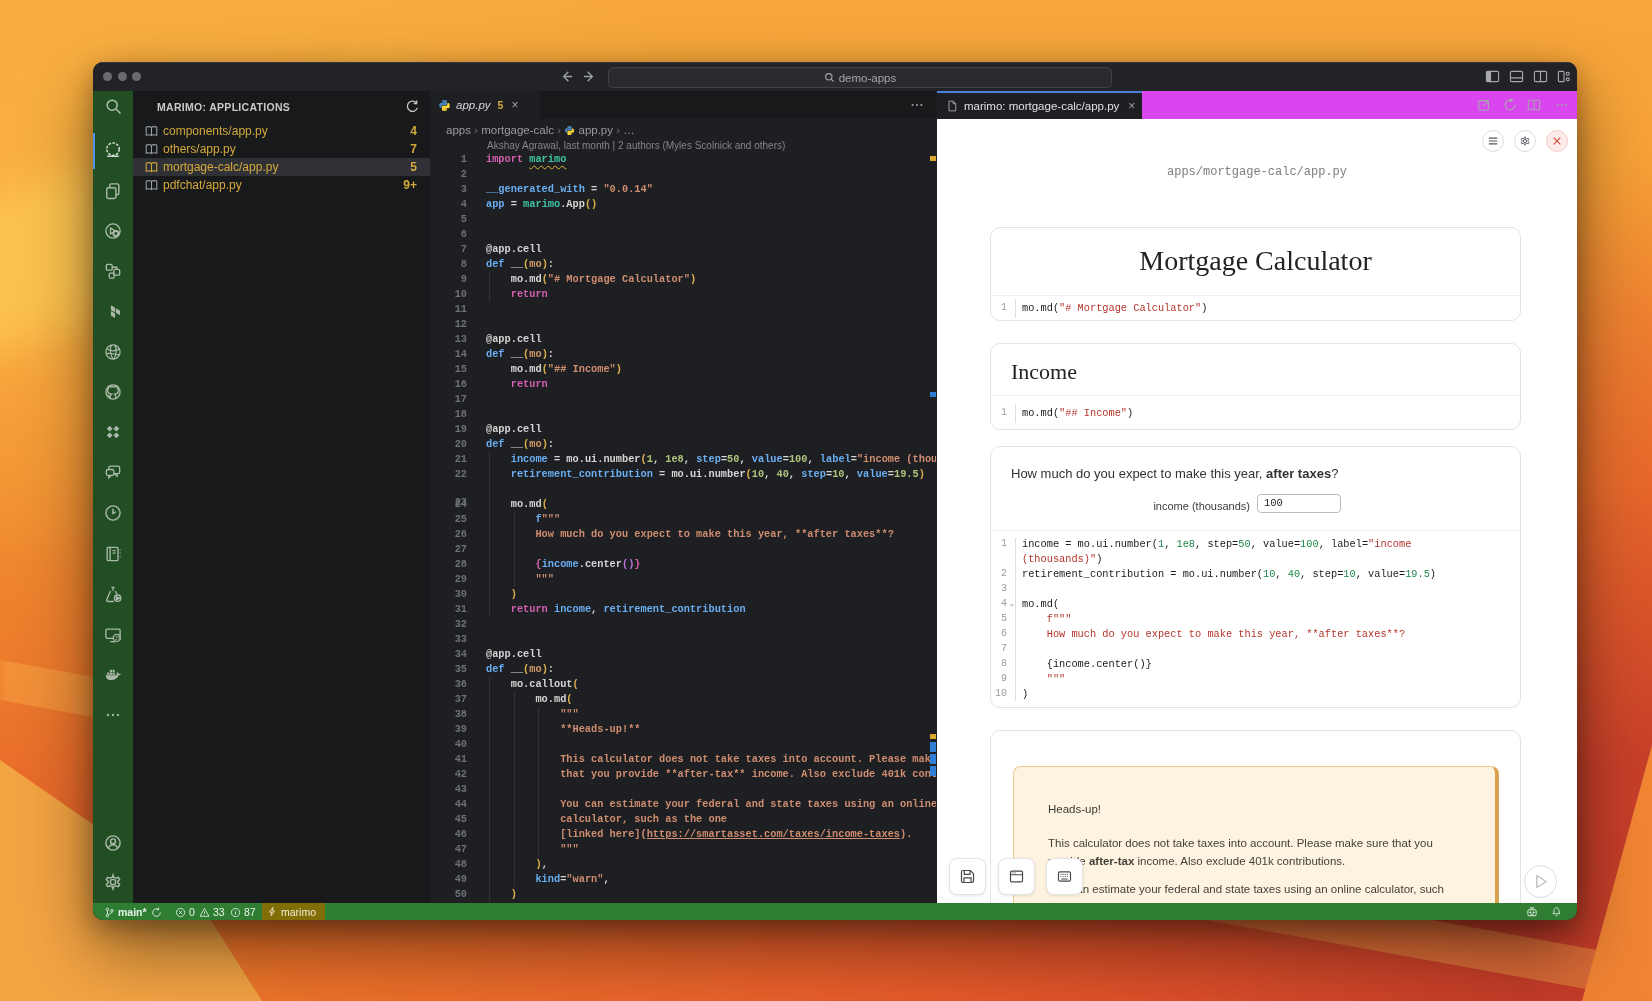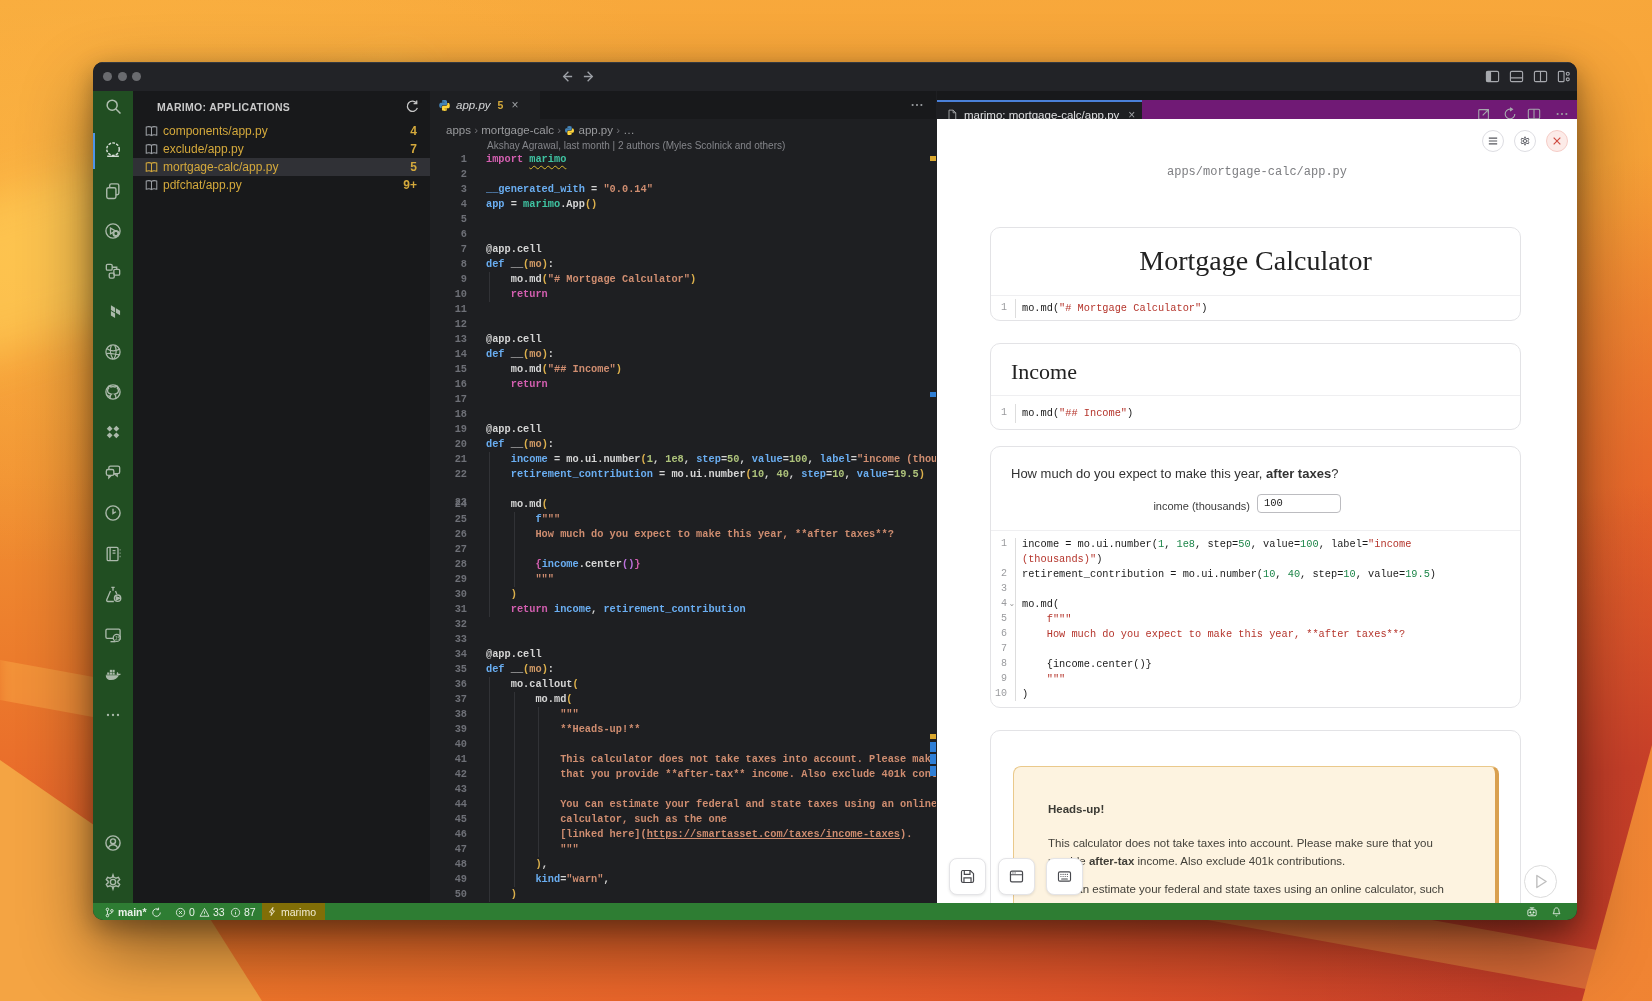--- a/index.html
+++ b/index.html
@@ -68,20 +68,24 @@
       <div class="tl" style="left:24.5px"></div>
       <div class="tl" style="left:39px"></div>
  <svg class="abs" style="left:466px;top:7px" width="15" height="15" viewBox="0 0 16 16" fill="none" stroke="#9da0a6" stroke-width="1.4">
         <path d="M10 3 L5 8 L10 13"></path>
         <path d="M5 8 H14"></path>
       </svg>
  <svg class="abs" style="left:489px;top:7px" width="15" height="15" viewBox="0 0 16 16" fill="none" stroke="#9da0a6" stroke-width="1.4">
         <path d="M6 3 L11 8 L6 13"></path>
         <path d="M2 8 H11"></path>
       </svg>
+ <div id="searchbox"><svg width="11" height="11" viewBox="0 0 16 16" fill="none" stroke="#a4a6ac" stroke-width="1.6">
+          <circle cx="7" cy="7" r="4.6"></circle>
+          <path d="M10.5 10.5 L14 14"></path>
+        </svg>demo-apps</div>
  <svg class="tbicon" style="left:1392px" width="15" height="15" viewBox="0 0 16 16" fill="none" stroke="#a7a9ae" stroke-width="1.2">
         <rect x="1.5" y="2.5" width="13" height="11" rx="1.5"></rect>
         <rect x="1.5" y="2.5" width="5" height="11" fill="#a7a9ae" stroke="none"></rect>
       </svg>
  <svg class="tbicon" style="left:1416px" width="15" height="15" viewBox="0 0 16 16" fill="none" stroke="#a7a9ae" stroke-width="1.2">
         <rect x="1.5" y="2.5" width="13" height="11" rx="1.5"></rect>
         <path d="M1.5 9.5 H14.5"></path>
       </svg>
  <svg class="tbicon" style="left:1440px" width="15" height="15" viewBox="0 0 16 16" fill="none" stroke="#a7a9ae" stroke-width="1.2">
         <rect x="1.5" y="2.5" width="13" height="11" rx="1.5"></rect>
@@ -202,21 +206,21 @@
         <svg class="bookic" width="13" height="13" viewBox="0 0 16 16" fill="none" stroke="#9a9ea3" stroke-width="1.3">
           <path d="M8 3 C6.5 1.8,4 1.8,1.5 2.5 V12.5 C4 11.8,6.5 11.8,8 13 C9.5 11.8,12 11.8,14.5 12.5 V2.5 C12 1.8,9.5 1.8,8 3 Z M8 3 V13"></path>
         </svg>
         <span class="lbl">components/app.py</span>
         <span class="cnt">4</span>
       </div>
  <div class="row" style="top:49px">
         <svg class="bookic" width="13" height="13" viewBox="0 0 16 16" fill="none" stroke="#9a9ea3" stroke-width="1.3">
           <path d="M8 3 C6.5 1.8,4 1.8,1.5 2.5 V12.5 C4 11.8,6.5 11.8,8 13 C9.5 11.8,12 11.8,14.5 12.5 V2.5 C12 1.8,9.5 1.8,8 3 Z M8 3 V13"></path>
         </svg>
-        <span class="lbl">exclude/app.py</span>
+        <span class="lbl">others/app.py</span>
         <span class="cnt">7</span>
       </div>
  <div class="row rowsel" style="top:67px">
         <svg class="bookic" width="13" height="13" viewBox="0 0 16 16" fill="none" stroke="#d4a93c" stroke-width="1.3">
           <path d="M8 3 C6.5 1.8,4 1.8,1.5 2.5 V12.5 C4 11.8,6.5 11.8,8 13 C9.5 11.8,12 11.8,14.5 12.5 V2.5 C12 1.8,9.5 1.8,8 3 Z M8 3 V13"></path>
         </svg>
         <span class="lbl">mortgage-calc/app.py</span>
         <span class="cnt">5</span>
       </div>
  <div class="row" style="top:85px">
@@ -343,21 +347,21 @@
 <div class="gut" style="top:796px">50</div>
 <div class="cl" style="top:796px">    <span class="g">)</span></div>
 <div class="ruler" style="left:500px;top:65px;height:5px;background:#d9a72e"></div>
 <div class="ruler" style="left:500px;top:301px;height:5px;background:#2f7fd6"></div>
 <div class="ruler" style="left:500px;top:643px;height:5px;background:#d9a72e"></div>
 <div class="ruler" style="left:500px;top:651px;height:10px;background:#2f7fd6"></div>
 <div class="ruler" style="left:500px;top:663px;height:10px;background:#2f7fd6"></div>
 <div class="ruler" style="left:500px;top:675px;height:10px;background:#2f7fd6"></div>
 </div>
 <div id="ed2">
-<div style="position:absolute;left:0;top:9px;width:100%;height:28px;background:#701a75">
+<div style="position:absolute;left:0;top:0;width:100%;height:28px;background:#d946ef">
         <div id="tab2">
           <svg width="12" height="12" viewBox="0 0 16 16" fill="none" stroke="#a9abae" stroke-width="1.2">
             <path d="M4 1.5 H9.5 L13 5 V14.5 H4 Z"></path>
             <path d="M9.5 1.5 V5 H13"></path>
           </svg>
           <span style="color:#dfe0e2;font-size:11.5px;margin-left:6px">marimo: mortgage-calc/app.py</span>
           <span style="color:#9da0a3;font-size:12px;margin-left:9px">×</span>
         </div>
         <svg class="abs" style="right:86px;top:7px" width="14" height="14" viewBox="0 0 16 16" fill="none" stroke="#a7a9ae" stroke-width="1.2">
           <rect x="2" y="3" width="11" height="11" rx="1"></rect>
@@ -426,21 +430,21 @@
         <div class="cgut" style="left:53px;top:523.5px;width:17px">7</div>
         <div class="cgut" style="left:53px;top:538.5px;width:17px">8</div>
         <div class="ccode" style="left:85px;top:538.5px">    {income.center()}</div>
         <div class="cgut" style="left:53px;top:553.5px;width:17px">9</div>
         <div class="ccode" style="left:85px;top:553.5px">    <span class="rs">"""</span></div>
         <div class="cgut" style="left:53px;top:568.5px;width:17px">10</div>
         <div class="ccode" style="left:85px;top:568.5px">)</div>
         <div class="crule" style="left:78px;top:419px;height:163px"></div>
         <div class="card" style="left:53px;top:611px;height:230px"></div>
         <div class="abs" style="left:76px;top:647px;width:486px;height:200px;background:#fdf3e0;border:1px solid #eac98b;border-right:4px solid #d9a050;border-radius:8px;box-sizing:border-box"></div>
-        <div class="abs" style="left:111px;top:684px;font-size:11.5px;font-weight:700;color:#3b3a34">Heads-up!</div>
+        <div class="abs" style="left:111px;top:684px;font-size:11.5px;font-weight:400;color:#3b3a34">Heads-up!</div>
         <div class="abs" style="left:111px;top:716px;font-size:11.5px;color:#413f38;line-height:17.5px">This calculator does not take taxes into account. Please make sure that you<br>provide <b>after-tax</b> income. Also exclude 401k contributions.</div>
         <div class="abs" style="left:111px;top:764px;font-size:11.5px;color:#413f38">You can estimate your federal and state taxes using an online calculator, such</div>
         <div class="abs" style="left:12px;top:739px;width:37px;height:37px;background:#fff;border:1px solid #e4e4e7;border-radius:8px;box-sizing:border-box;box-shadow:0 1px 3px rgba(0,0,0,.1)"></div>
         <svg class="abs" style="left:22px;top:749px" width="17" height="17" viewBox="0 0 24 24" fill="none" stroke="#47484d" stroke-width="1.7">
           <path d="M5 3.5 H16 L20.5 8 V18.5 A2 2 0 0 1 18.5 20.5 H5.5 A2 2 0 0 1 3.5 18.5 V5.5 A2 2 0 0 1 5 3.5 Z"></path>
           <path d="M7.5 3.5 V9 H15.5 V3.5"></path>
           <path d="M7 20.5 V14 H17 V20.5"></path>
         </svg>
         <div class="abs" style="left:60.5px;top:739px;width:37px;height:37px;background:#fff;border:1px solid #e4e4e7;border-radius:8px;box-sizing:border-box;box-shadow:0 1px 3px rgba(0,0,0,.1)"></div>
         <svg class="abs" style="left:70.5px;top:749px" width="17" height="17" viewBox="0 0 24 24" fill="none" stroke="#47484d" stroke-width="1.7" stroke-linecap="round">

